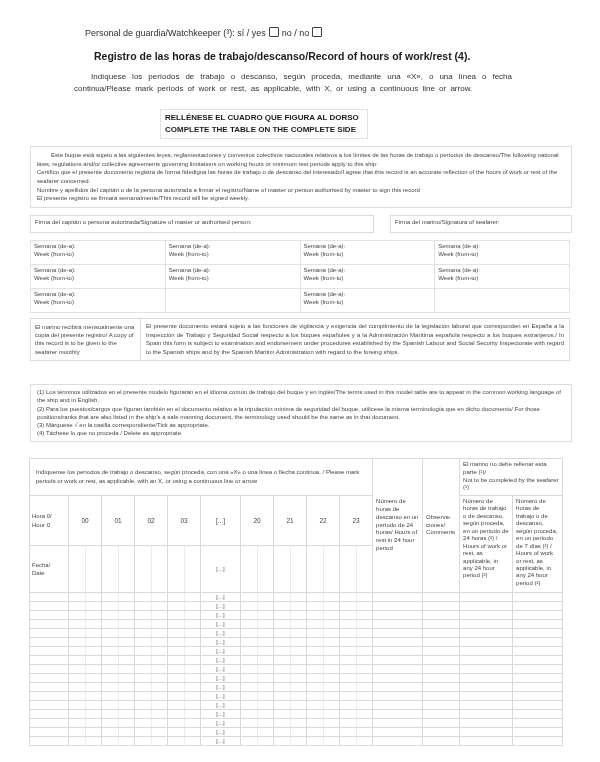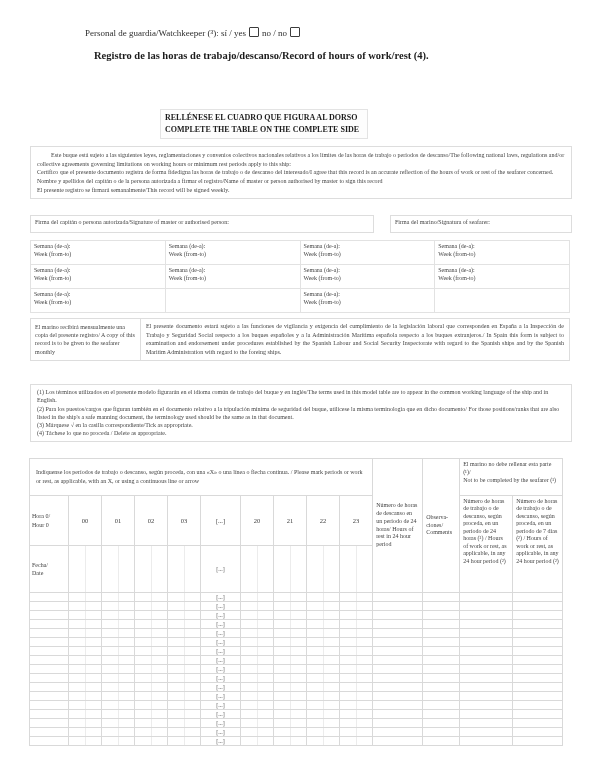--- a/index.html
+++ b/index.html
@@ -1,17 +1,17 @@
 <!DOCTYPE html>
 <html><head>
 <meta charset="utf-8">
 <style>
   html,body{margin:0;padding:0;background:#fff;}
   #page{position:relative;width:600px;height:762px;background:#fff;overflow:hidden;
-        font-family:Liberation Serif, serif;color:#3a3a3a;}
+        font-family:Liberation Sans, sans-serif;color:#3a3a3a;}
   .abs{position:absolute;}
   
   #watchkeeper{top:27px;left:85px;font-size:9px;color:#2e2e2e;}
   .cbx{display:inline-block;width:8px;height:8px;border:1px solid #3c3c3c;border-radius:1px;
        vertical-align:-1px;margin:0 3px;background:#fff;}
   #doc-title{top:50px;left:70px;font-size:10.5px;font-weight:bold;color:#1c1c1c;padding-left:24px;}
   #intro{top:71px;left:74px;width:438px;font-size:8px;line-height:1.55;text-align:justify;
          text-indent:17px;word-spacing:2px;color:#333;}
   #reverse-box{top:109px;left:160px;width:198px;text-align:left;font-weight:bold;
                font-size:8px;line-height:1.5;color:#1c1c1c;border:1px solid #e3e3e3;
@@ -56,20 +56,21 @@
 <body>
 
 <div id="page">
 
   <div id="watchkeeper" class="abs">
     <span>Personal de guardia/Watchkeeper (³): sí / yes</span><span class="cbx"></span><span>no / no</span><span class="cbx"></span>
   </div>
 
   <div id="doc-title" class="abs">Registro de las horas de trabajo/descanso/Record of hours of work/rest (4).</div>
 
+  <div id="intro" class="abs">Indíquese los períodos de trabajo o descanso, según proceda, mediante una «X», o una línea o fecha continua/Please mark periods of work or rest, as applicable, with X, or using a continuous line or arrow.</div>
 
   <div id="reverse-box" class="abs">
     <div>RELLÉNESE EL CUADRO QUE FIGURA AL DORSO</div>
     <div>COMPLETE THE TABLE ON THE COMPLETE SIDE</div>
   </div>
 
   <div id="legal-box" class="abs box">
     <div class="ind">Este buque está sujeto a las siguientes leyes, reglamentaciones y convenios colectivos nacionales relativos a los límites de las horas de trabajo o períodos de descanso/The following national laws, regulations and/or collective agreements governing limitations on working hours or minimum rest periods apply to this ship:</div>
     <div>Certifico que el presente documento registra de forma fidedigna las horas de trabajo o de descanso del interesado/I agree that this record is an accurate reflection of the hours of work or rest of the seafarer concerned.</div>
     <div>Nombre y apellidos del capitán o de la persona autorizada a firmar el registro/Name of master or person authorised by master to sign this record</div>

